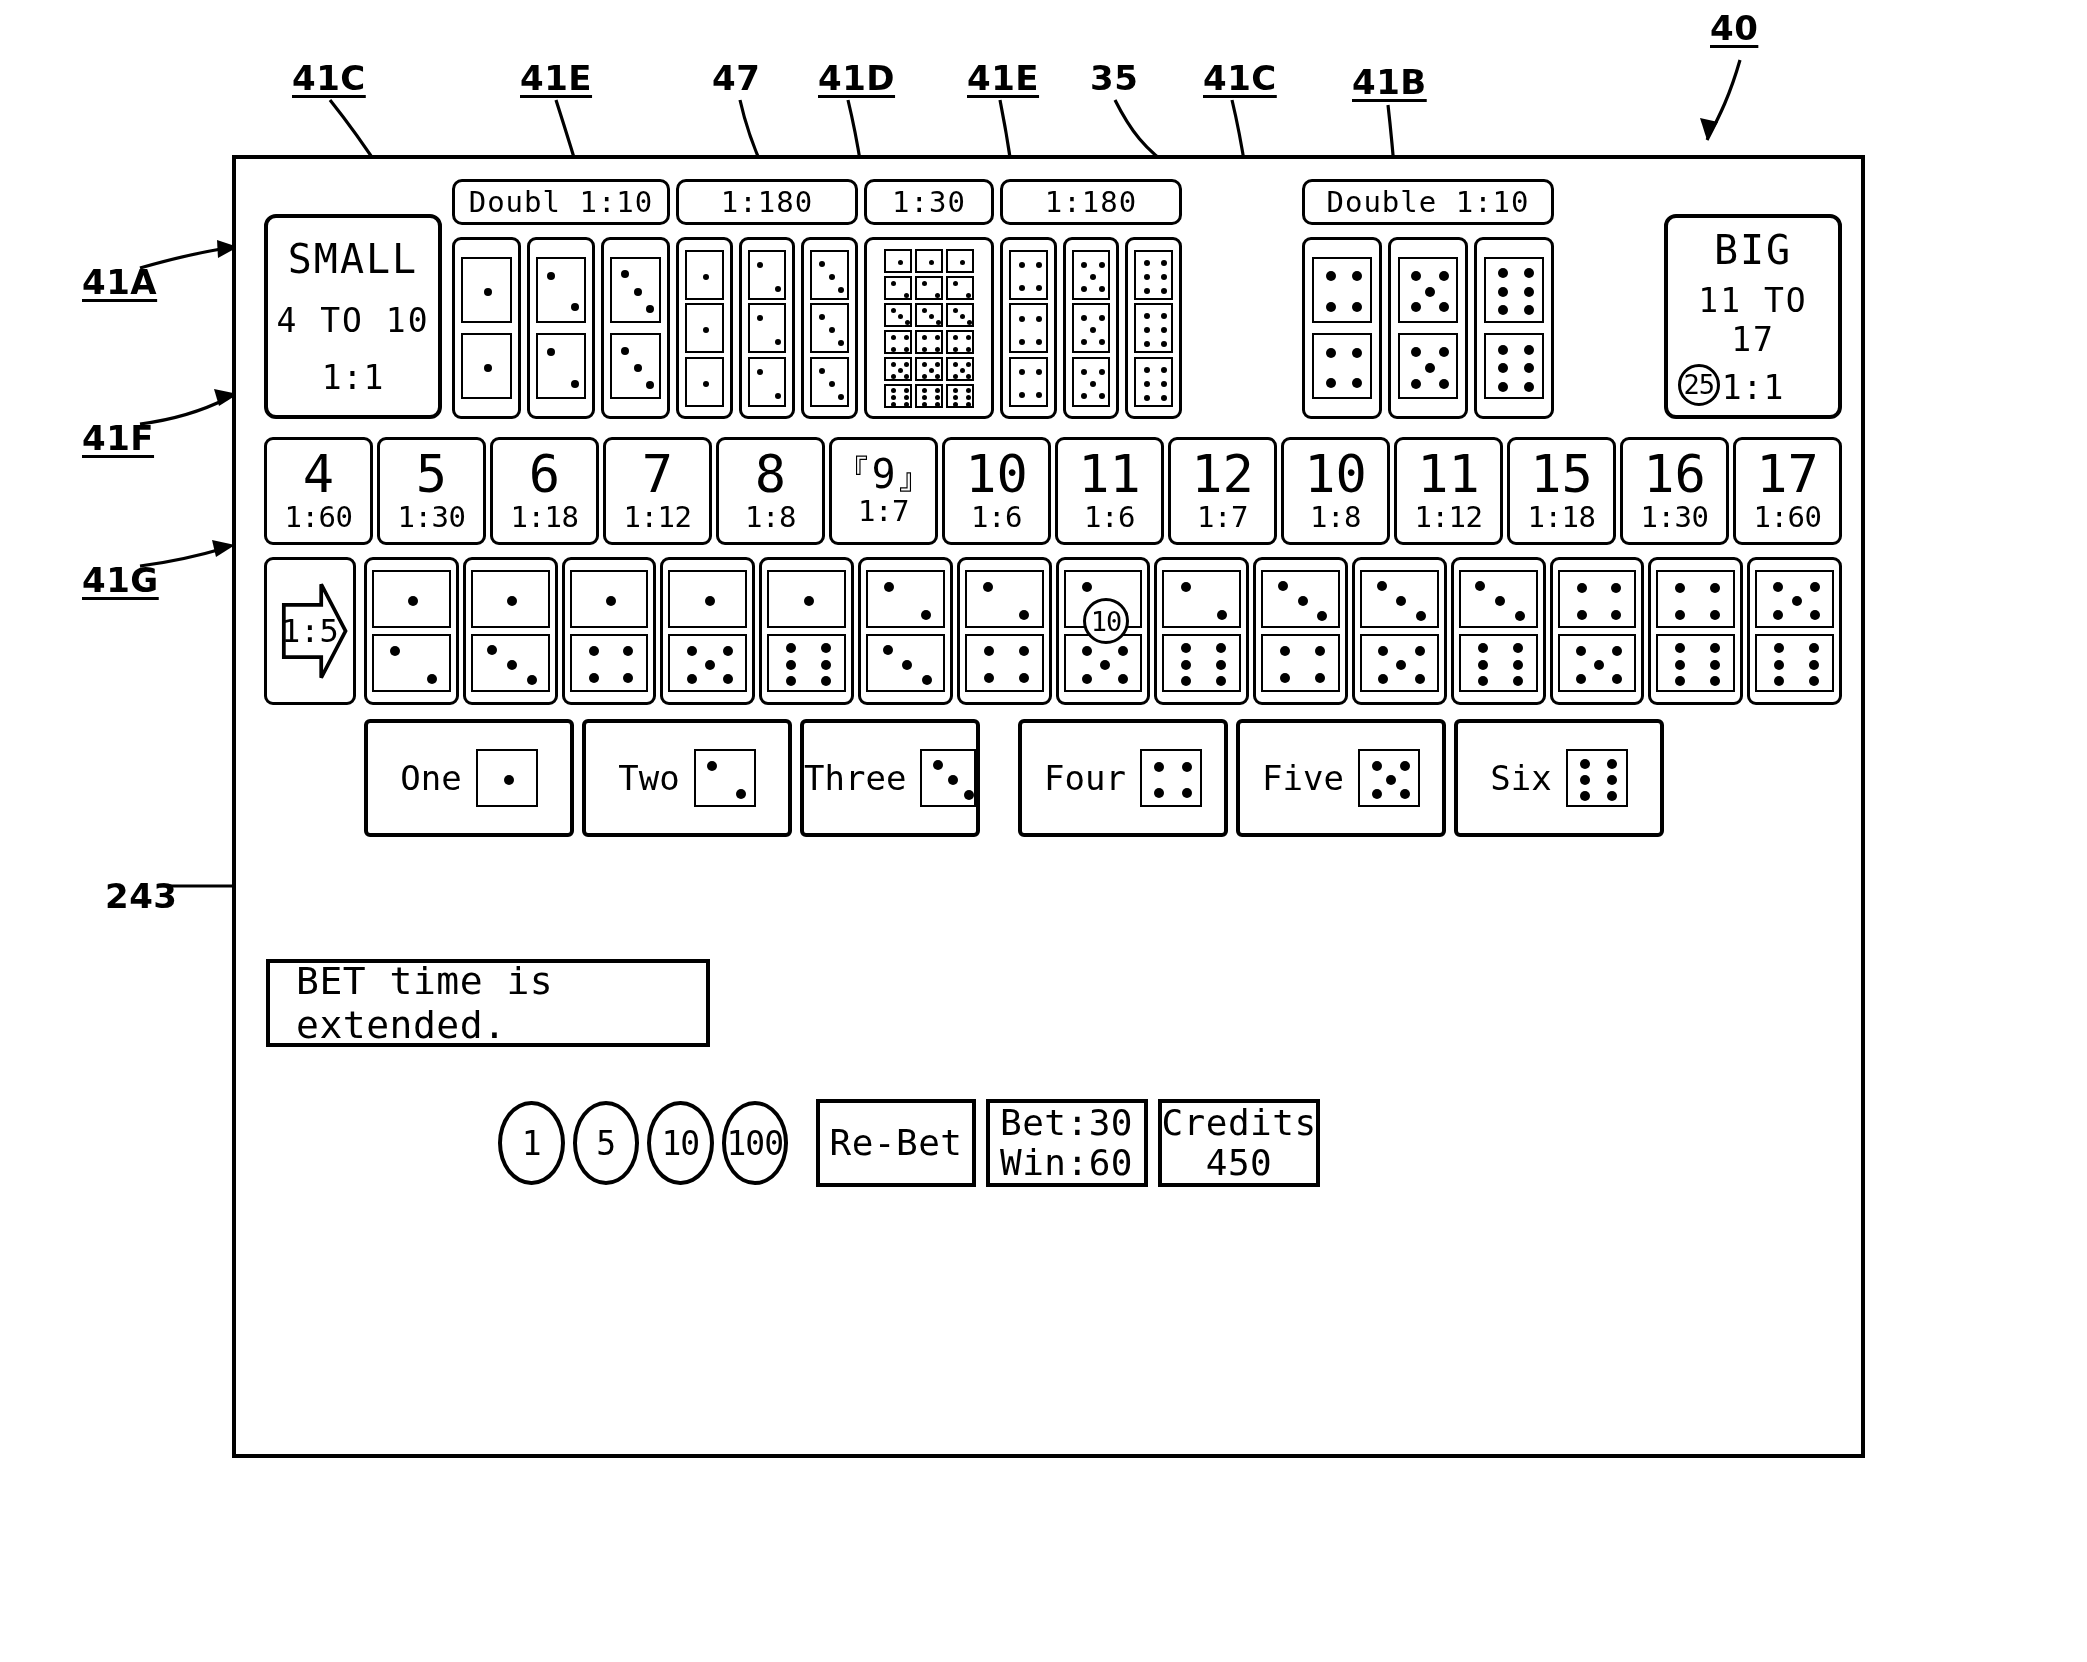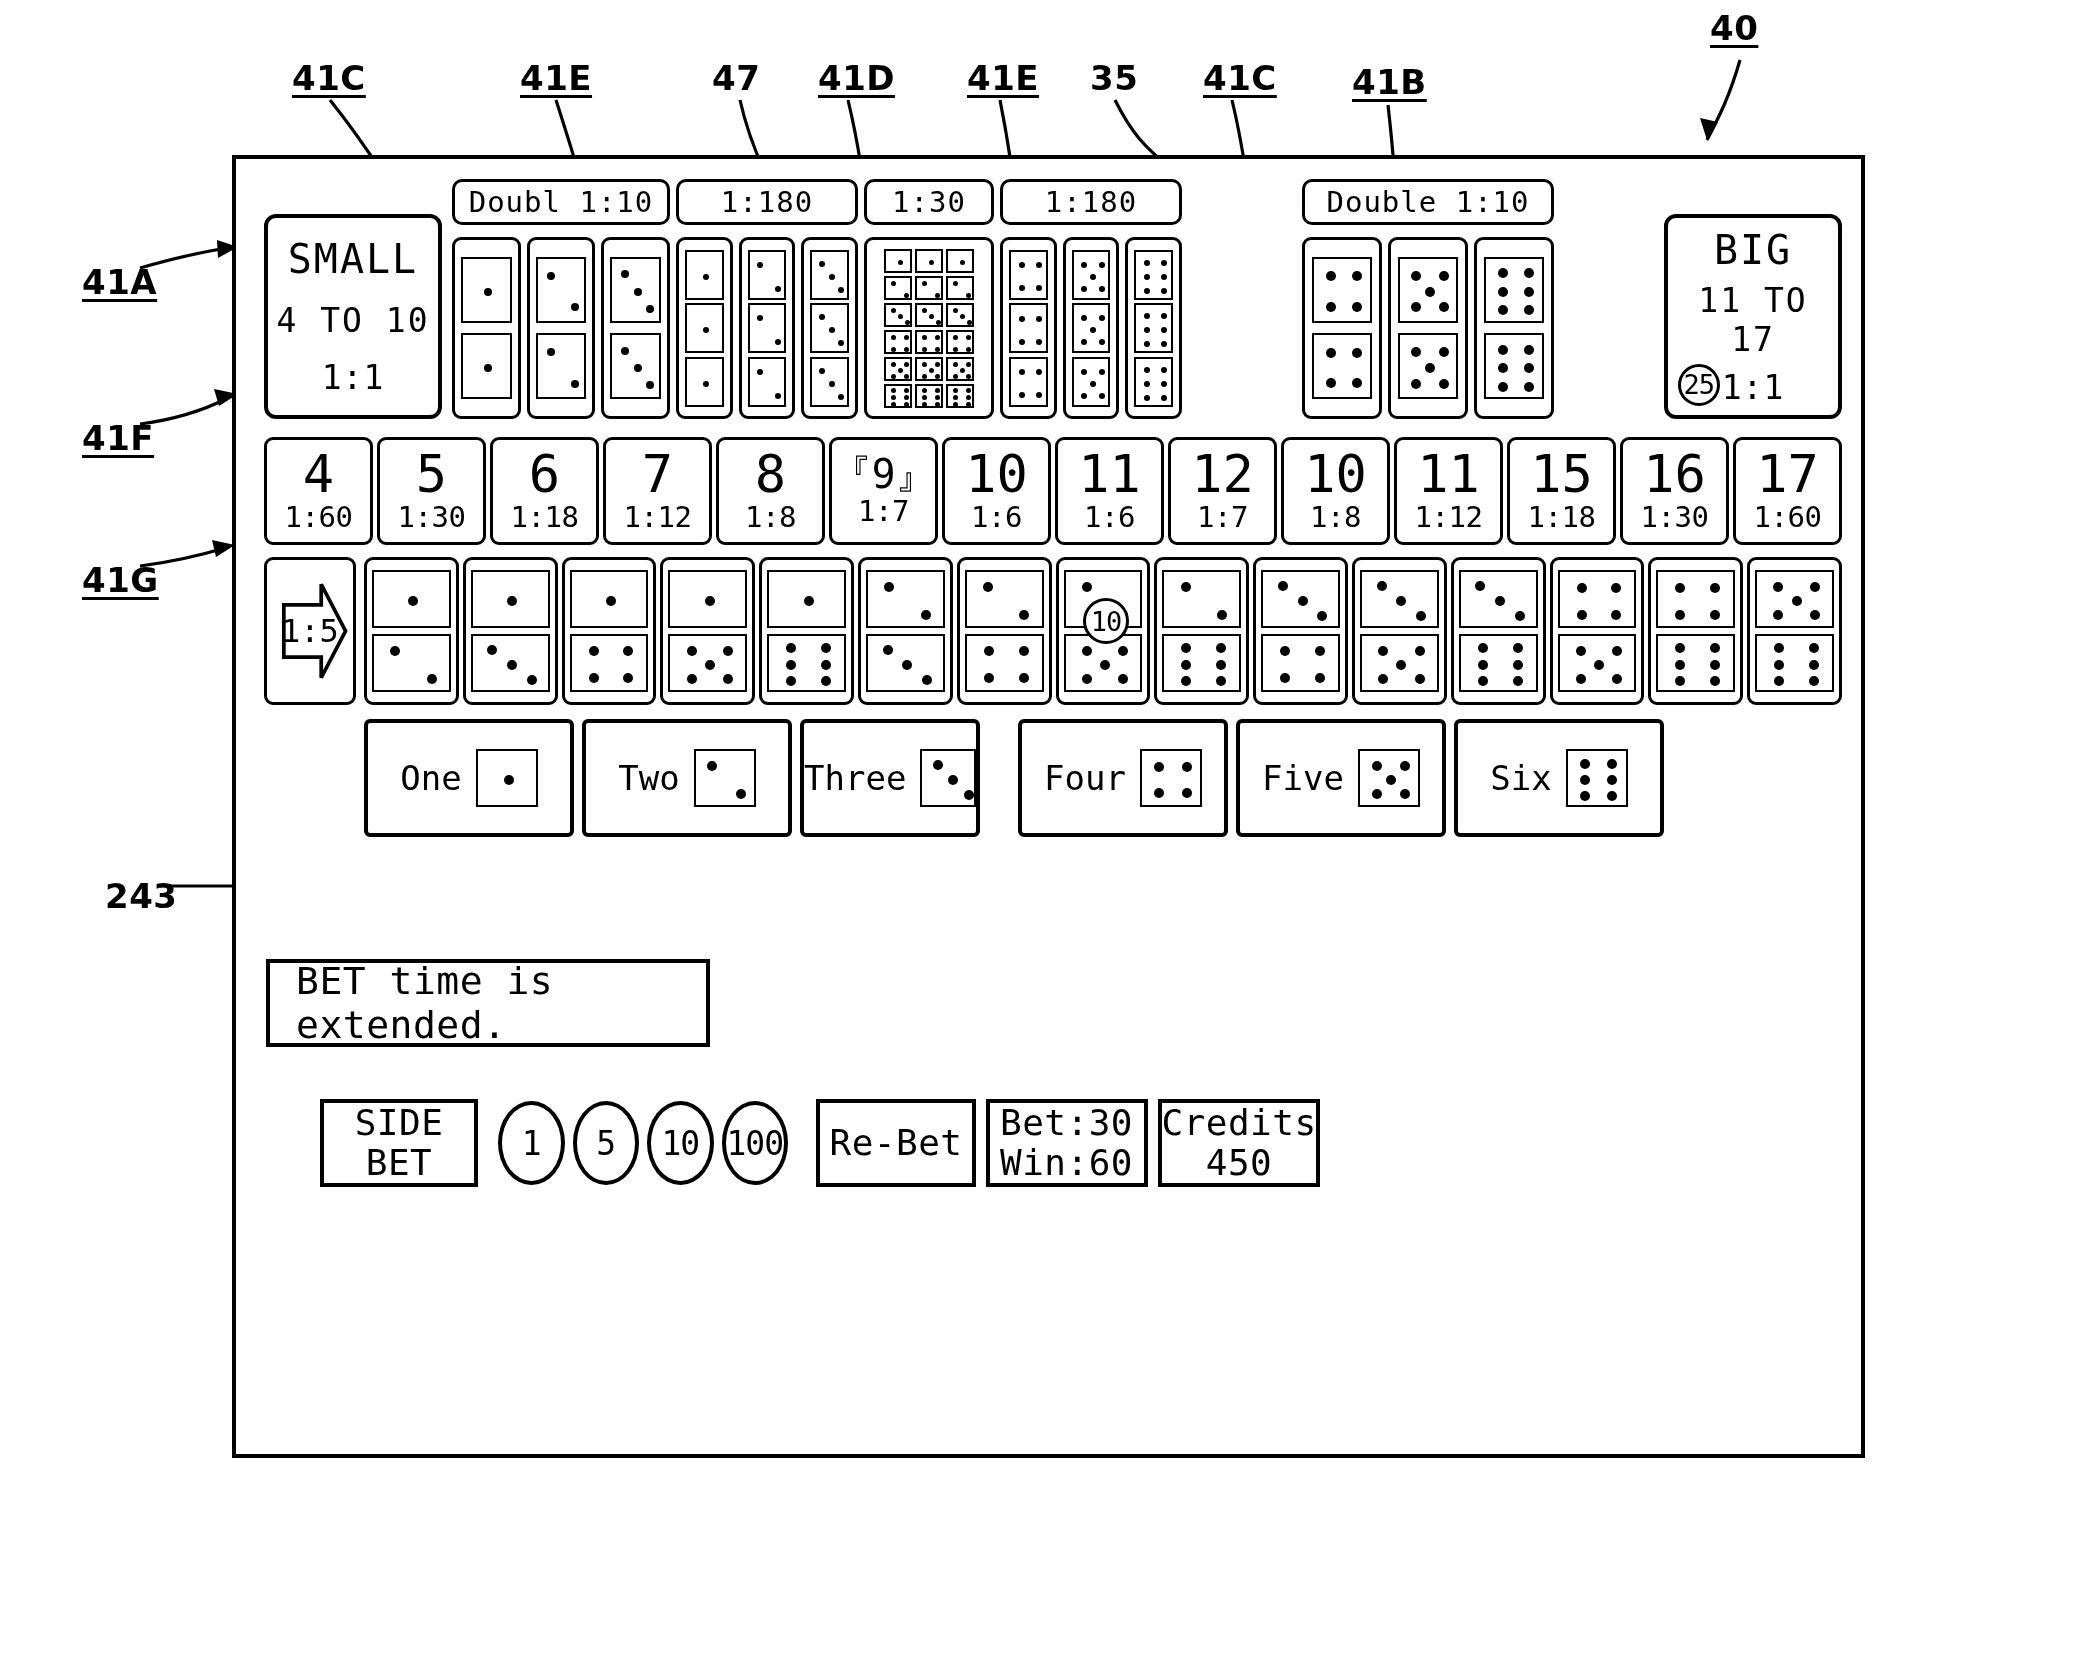--- a/index.html
+++ b/index.html
@@ -834,24 +834,20 @@
           <span class="pip" style="width: 10px; height: 10px; left: 39.64px; top: 40.24px;"></span>
         </div>
       </div>
     </div>
 
 
   <div class="abs msgbox" style="left:30px;top:800px;width:444px;height:88px;">
     <span>BET time is extended.</span>
   </div>
 
-  <div class="abs btn" style="left:84px;top:940px;width:158px;height:88px;">
-    <span>SIDE</span>
-    <span>BET</span>
-  </div>
 
   <div id="chip-row" class="abs" style="left:262px;top:942px;width:290px;height:84px;">
       <div class="chip" style="position: absolute; left: 0px; top: 0px; width: 66.5px; height: 84px;">1</div>
       <div class="chip" style="position: absolute; left: 74.5px; top: 0px; width: 66.5px; height: 84px;">5</div>
       <div class="chip" style="position: absolute; left: 149px; top: 0px; width: 66.5px; height: 84px;">10</div>
       <div class="chip" style="position: absolute; left: 223.5px; top: 0px; width: 66.5px; height: 84px;">100</div>
     </div>
 
   <div class="abs btn" style="left:580px;top:940px;width:160px;height:88px;">
     <span>Re-Bet</span>

